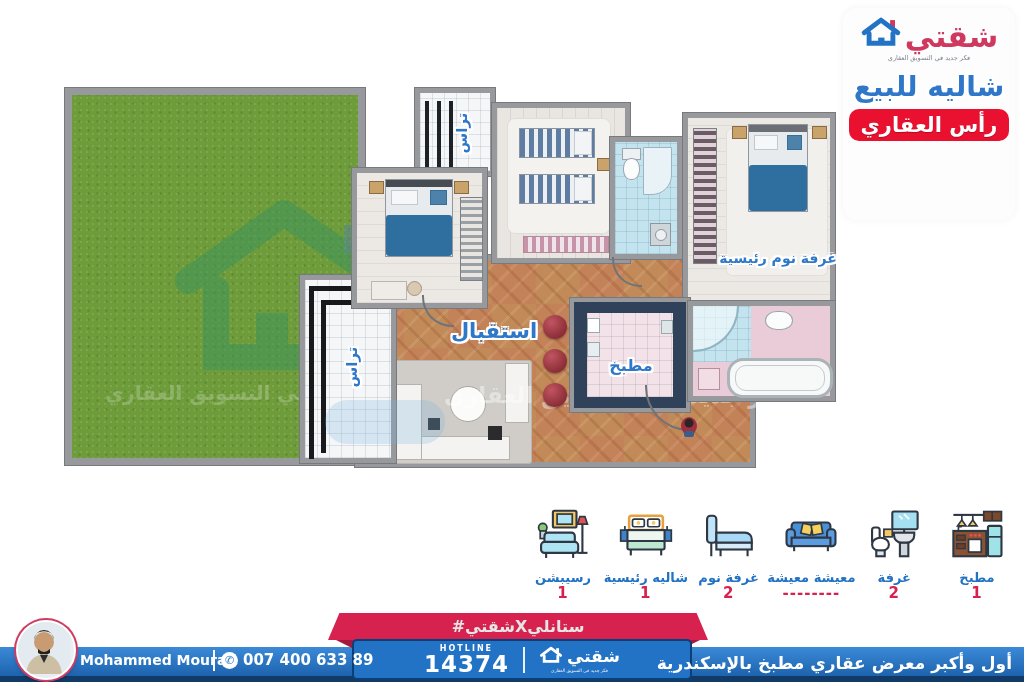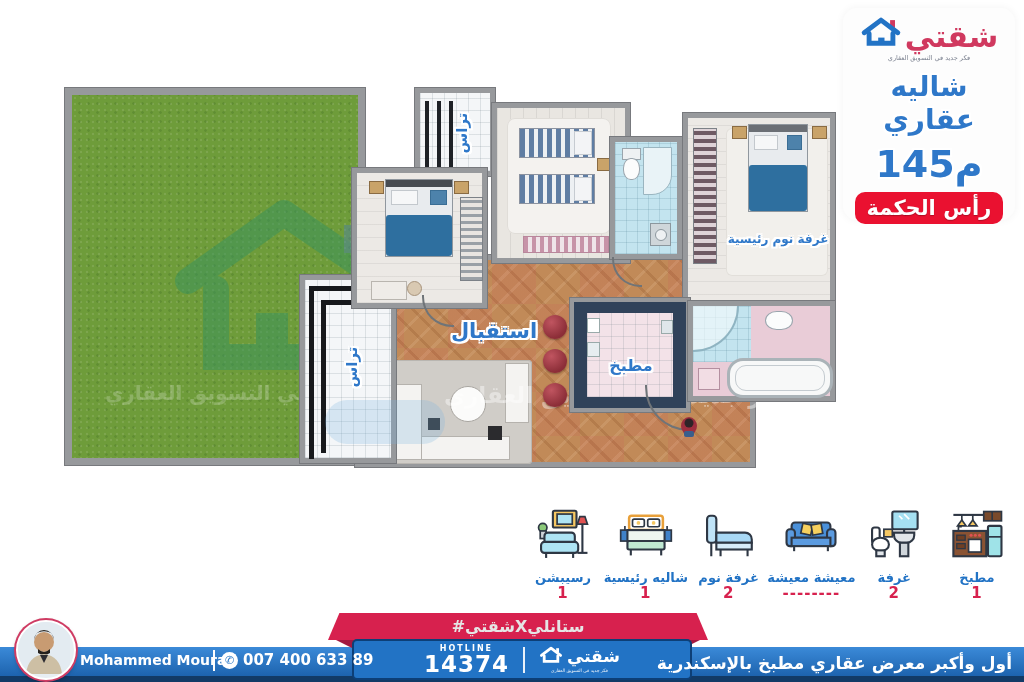--- a/index.html
+++ b/index.html
@@ -106,23 +106,22 @@
         <svg width="42" height="32" viewBox="0 0 60 44">
           <rect x="43" y="5" width="7" height="11" fill="#d0395f"></rect>
           <path d="M6 23 L30 5 L54 23" stroke="#2273c5" stroke-width="7" fill="none" stroke-linecap="round" stroke-linejoin="round"></path>
           <path d="M13 24 v14 h34 v-14" stroke="#2273c5" stroke-width="7" fill="none" stroke-linecap="round"></path>
           <rect x="26" y="30" width="9" height="9" fill="#2273c5"></rect>
         </svg>
       </span>
       <span class="brandname">شقتي</span>
     </div>
     <div class="brandtag">فكر جديد في التسويق العقاري</div>
-    <div class="o-blue" style="font-size:28px;margin-top:8px">شاليه عقاري</div>
-    <div class="o-blue" style="font-size:38px;margin-top:6px;direction:ltr">145م</div>
-    <div class="badge">رأس الحكمة</div>
+    <div class="o-blue" style="font-size:28px;margin-top:8px">شاليه للبيع</div>
+    <div class="badge">رأس العقاري</div>
   </div>
 
   <div class="abs" id="plan" style="left:65px;top:85px;width:770px;height:385px">
 
     <div class="room grass" style="left:0;top:3px;width:300px;height:377px;border-width:7px"></div>
 
     <div class="abs" style="left:95px;top:100px;opacity:.5">
       <svg width="250" height="210" viewBox="0 0 125 105">
         <path d="M14 48 L62 14 L112 48" stroke="#37935f" stroke-width="13" fill="none" stroke-linecap="round" stroke-linejoin="round"></path>
         <path d="M28 52 v34 h52 v-34" stroke="#37935f" stroke-width="13" fill="none" stroke-linecap="round"></path>
@@ -238,21 +237,21 @@
         <ellipse cx="11" cy="13" rx="8" ry="9" fill="#9e2f3f"></ellipse>
         <rect x="6" y="18" width="10" height="6" fill="#3a5e8c" rx="2"></rect>
         <circle cx="11" cy="10" r="4.5" fill="#2e2428"></circle>
       </svg>
     </div>
 
     <span class="plabel vcenter" style="left:397px;top:48px;font-size:15px">تراس</span>
     <span class="plabel vcenter" style="left:287px;top:282px;font-size:15px">تراس</span>
     <span class="plabel hcenter" style="left:429px;top:246px;font-size:21px">استقبال</span>
     <span class="plabel hcenter" style="left:566px;top:280px;font-size:16px">مطبخ</span>
-    <span class="plabel hcenter" style="left:713px;top:154px;font-size:12px">غرفة نوم رئيسية</span>
+    <span class="plabel hcenter" style="left:713px;top:173px;font-size:14px">غرفة نوم رئيسية</span>
   </div>
 
   <div class="legend">
 
     <div class="li">
       <span>
         <svg viewBox="0 0 64 64">
           <rect x="20" y="2" width="28" height="20" rx="2" fill="#f6c863" stroke="#2e3744" stroke-width="2.5"></rect>
           <rect x="25" y="6" width="18" height="12" fill="#aee4f4" stroke="#2e3744" stroke-width="2"></rect>
           <circle cx="8" cy="22" r="5" fill="#8bc979" stroke="#2e3744" stroke-width="2"></circle>

